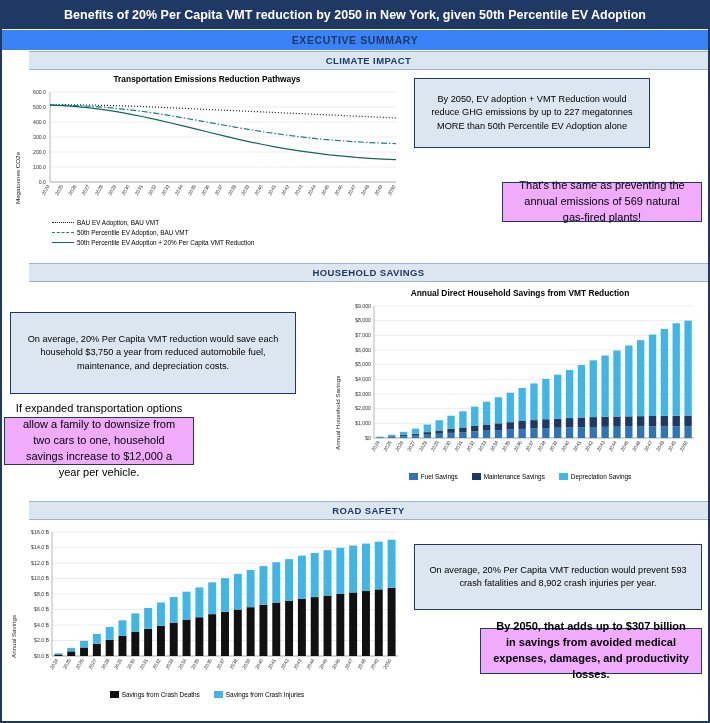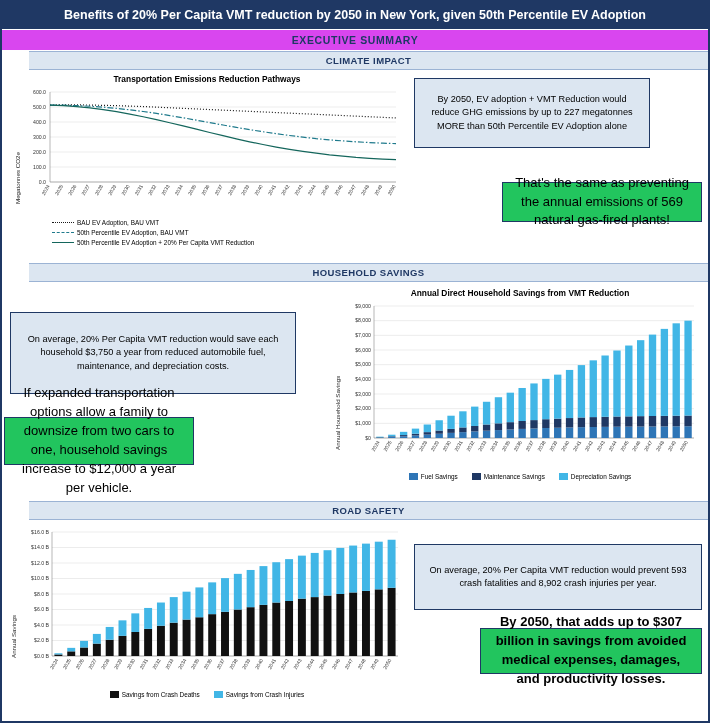--- a/index.html
+++ b/index.html
@@ -9,41 +9,41 @@
     font-family:"Liberation Sans", sans-serif;
     color:#000;
     overflow:hidden;
   }
   .page{width:710px;height:723px;position:relative;box-sizing:border-box;border:2px solid #1f3864;background:#fff;}
   .title-bar{
     background:#1f3864;color:#fff;text-align:center;
     font-size:12.5px;font-weight:bold;padding:6px 4px 7px 4px;
   }
   .exec-bar{
-    background:#d946ef;color:#1f3864;text-align:center;
+    background:#3b82f6;color:#1f3864;text-align:center;
     font-size:10.5px;font-weight:bold;letter-spacing:.6px;
     padding:4px 0 4px 0;border-top:1px solid #fff;border-bottom:1px solid #fff;
   }
   .section-bar{
     background:#dce6f1;color:#1f3864;text-align:center;
     font-size:9.5px;font-weight:bold;letter-spacing:.4px;
     padding:3px 0 3px 0;border-top:1px solid #9bb3d4;border-bottom:1px solid #9bb3d4;margin-left:27px;
   }
   .band{position:relative;}
   
   .callout{
     box-sizing:border-box;
     border:1px solid #1f3864;
     background:#dce6f1;
     text-align:center;
     line-height:1.45;
     padding:8px 10px;
   }
   .callout.big{font-size:9.2px;}
-  .callout.small{font-size:13px;background:#22c55e;}
+  .callout.small{font-size:11px;background:#f0abfc;}
   
   .chart-title{font-size:8.4px;font-weight:bold;text-align:center;margin-bottom:2px;}
   .plot-wrap{position:relative;}
   .axis-label{
     font-size:6.2px;color:#222;
     transform:rotate(-90deg);
     transform-origin:left top;
     white-space:nowrap;position:absolute;
   }
   .legend{display:flex;justify-content:center;gap:14px;font-size:6.4px;margin-top:3px;flex-wrap:wrap;}

